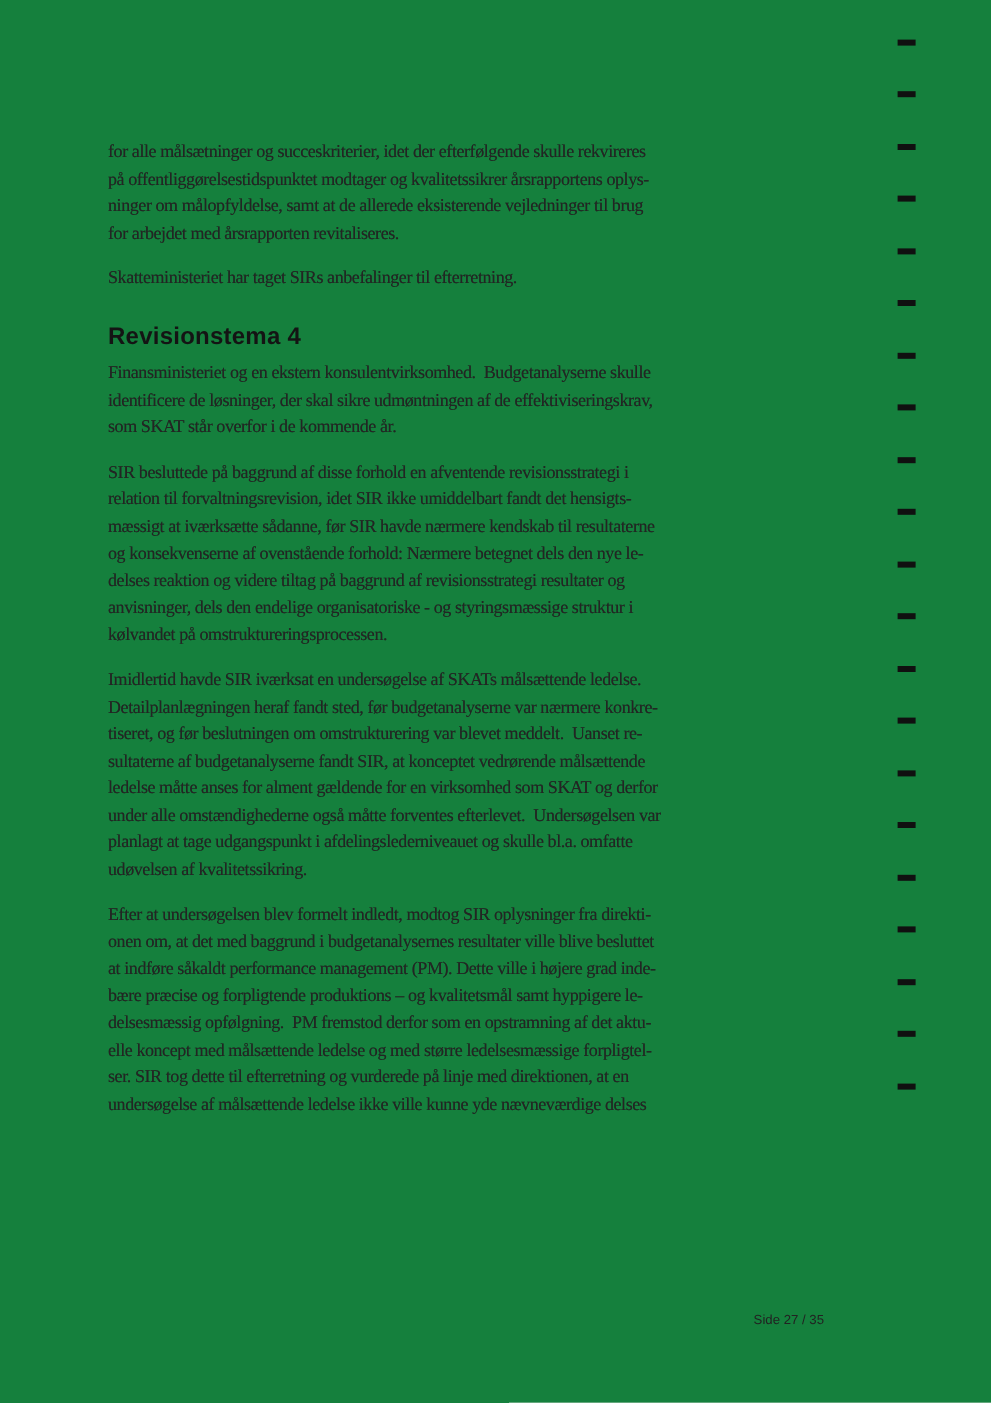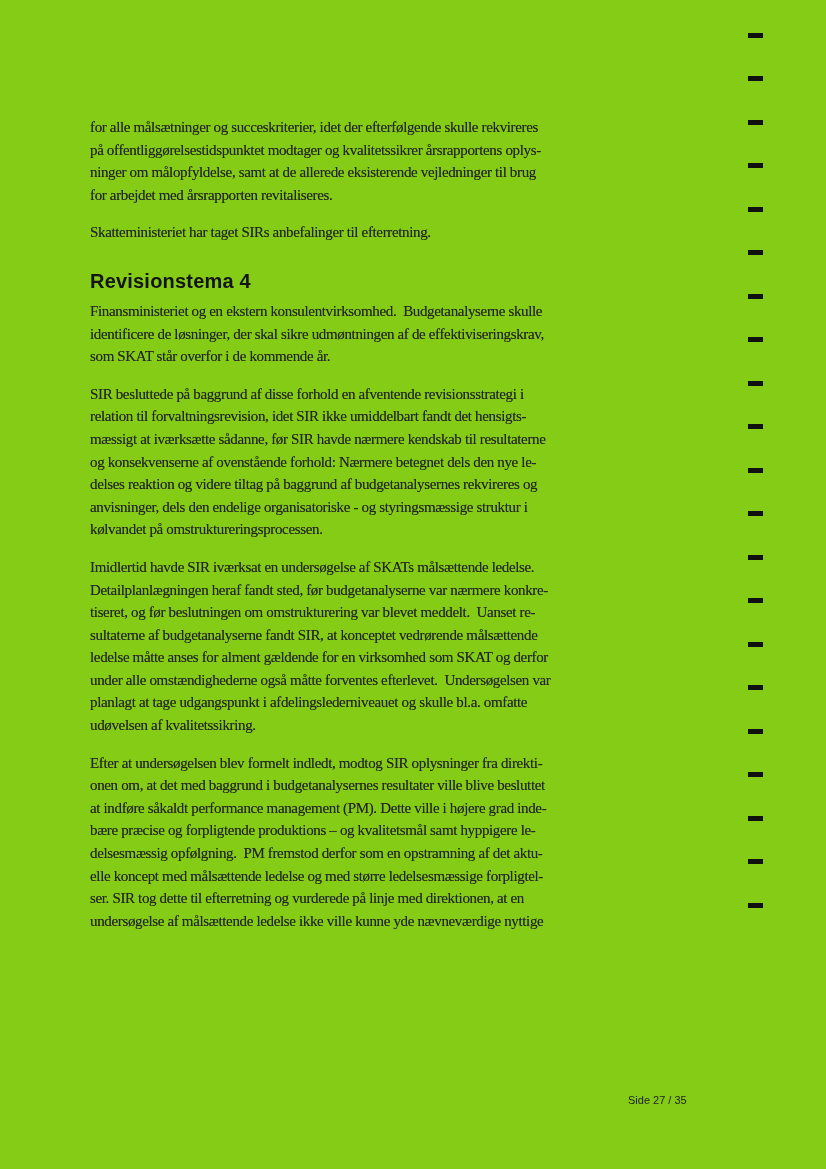--- a/index.html
+++ b/index.html
@@ -1,20 +1,20 @@
 <!DOCTYPE html>
 <html lang="da"><head>
 <meta charset="utf-8">
 <style>
   html, body { margin: 0; padding: 0; background: #e8e8e8; }
   #page {
     position: relative;
     width: 826px;
     height: 1169px;
-    background: #84cc16;
+    background: #15803d;
     overflow: hidden;
     font-family: "Liberation Serif", "DejaVu Serif", serif;
     color: #242424;
   }
   #text-block {
     position: absolute;
     left: 90px;
     top: 116px;
     width: 560px;
   }
@@ -75,21 +75,21 @@
         <div>identificere de løsninger, der skal sikre udmøntningen af de effektiviseringskrav,</div>
         <div>som SKAT står overfor i de kommende år.</div>
       </div>
 
 
     <div class="para">
         <div>SIR besluttede på baggrund af disse forhold en afventende revisionsstrategi i</div>
         <div>relation til forvaltningsrevision, idet SIR ikke umiddelbart fandt det hensigts-</div>
         <div>mæssigt at iværksætte sådanne, før SIR havde nærmere kendskab til resultaterne</div>
         <div>og konsekvenserne af ovenstående forhold: Nærmere betegnet dels den nye le-</div>
-        <div>delses reaktion og videre tiltag på baggrund af budgetanalysernes rekvireres og</div>
+        <div>delses reaktion og videre tiltag på baggrund af revisionsstrategi resultater og</div>
         <div>anvisninger, dels den endelige organisatoriske - og styringsmæssige struktur i</div>
         <div>kølvandet på omstruktureringsprocessen.</div>
       </div>
 
     <div class="para">
         <div>Imidlertid havde SIR iværksat en undersøgelse af SKATs målsættende ledelse.</div>
         <div>Detailplanlægningen heraf fandt sted, før budgetanalyserne var nærmere konkre-</div>
         <div>tiseret, og før beslutningen om omstrukturering var blevet meddelt.  Uanset re-</div>
         <div>sultaterne af budgetanalyserne fandt SIR, at konceptet vedrørende målsættende</div>
         <div>ledelse måtte anses for alment gældende for en virksomhed som SKAT og derfor</div>
@@ -99,21 +99,21 @@
       </div>
 
     <div class="para">
         <div>Efter at undersøgelsen blev formelt indledt, modtog SIR oplysninger fra direkti-</div>
         <div>onen om, at det med baggrund i budgetanalysernes resultater ville blive besluttet</div>
         <div>at indføre såkaldt performance management (PM). Dette ville i højere grad inde-</div>
         <div>bære præcise og forpligtende produktions – og kvalitetsmål samt hyppigere le-</div>
         <div>delsesmæssig opfølgning.  PM fremstod derfor som en opstramning af det aktu-</div>
         <div>elle koncept med målsættende ledelse og med større ledelsesmæssige forpligtel-</div>
         <div>ser. SIR tog dette til efterretning og vurderede på linje med direktionen, at en</div>
-        <div>undersøgelse af målsættende ledelse ikke ville kunne yde nævneværdige nyttige</div>
+        <div>undersøgelse af målsættende ledelse ikke ville kunne yde nævneværdige delses</div>
       </div>
 
   </div>
 
   <div id="footer-page-label">Side 27 / 35</div>
 
   <div id="scan-marks">
       <div class="scan-mark" style="left: 748px; top: 33px; width: 15px; height: 5px; background: rgb(16, 16, 16);"></div>
       <div class="scan-mark" style="left: 748px; top: 76px; width: 15px; height: 5px; background: rgb(16, 16, 16);"></div>
       <div class="scan-mark" style="left: 748px; top: 120px; width: 15px; height: 5px; background: rgb(16, 16, 16);"></div>

